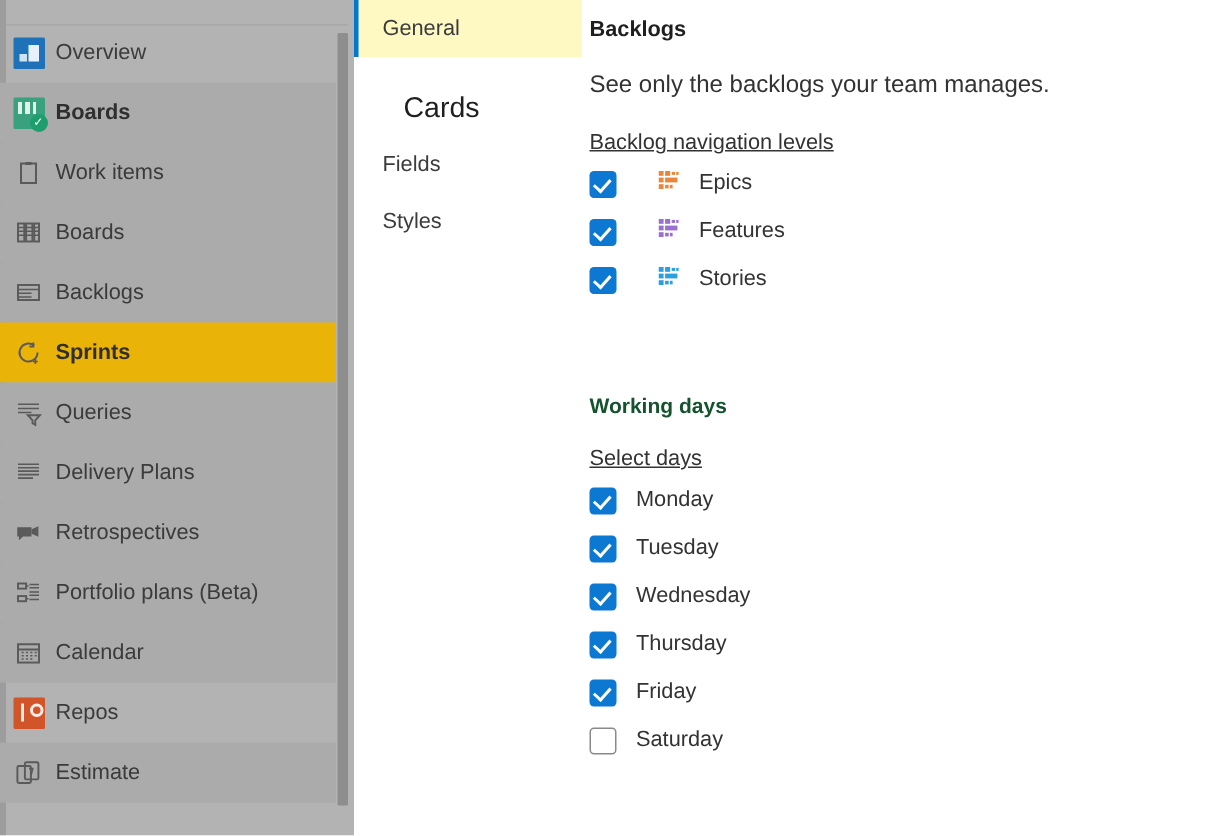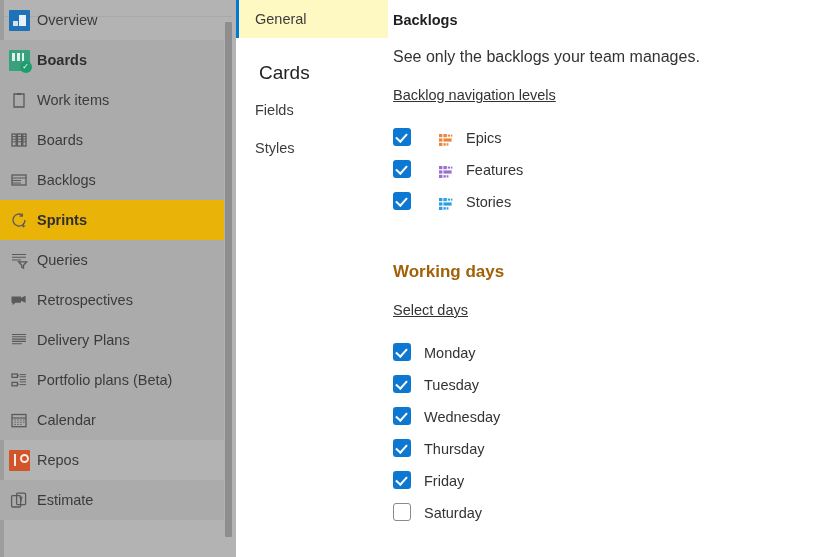--- a/index.html
+++ b/index.html
@@ -34,21 +34,21 @@
     background: #9d9d9d;
   }
   .sidebar-topline {
     position: absolute;
     left: 4px; top: 16px;
     width: 228px; height: 1px;
     background: #a8a8a8;
   }
   .nav-list {
     position: absolute;
-    top: 0; left: 0;
+    top: 15px; left: 0;
     width: 236px;
   }
   .nav-item {
     position: relative;
     display: flex;
     align-items: center;
     height: 40px;
     padding-left: 5px;
     width: 224px;
     color: #3b3b3b;
@@ -158,21 +158,21 @@
     background: #fef9c3;
   }
   .subnav-item.active::before {
     content: "";
     position: absolute;
     left: 0; top: 0;
     width: 3px; height: 38px;
     background: #0078d4;
   }
   .subnav-heading {
-    padding-left: 23px;
+    padding-left: 33px;
     font-size: 19px;
     color: #1f1f1f;
     margin-top: 19px;
     margin-bottom: 2px;
     height: 32px;
     display: flex;
     align-items: center;
     white-space: nowrap;
   }
 
@@ -199,21 +199,21 @@
   }
   .sec-sublabel {
     font-size: 14.5px;
     color: #333333;
     margin-bottom: 11px;
     white-space: nowrap;
     text-decoration: underline;
   }
   .opt-row {
     display: flex;
-    align-items: flex-end;
+    align-items: flex-start;
     height: 32px;
   }
   .cbox {
     width: 18px; height: 18px;
     flex: 0 0 18px;
     border-radius: 3px;
     position: relative;
     display: block;
   }
   .cbox.on { background: #0d78d1; }
@@ -234,23 +234,23 @@
     display: block;
   }
   .opt-label {
     font-size: 14.5px;
     color: #333333;
     margin-left: 13px;
     white-space: nowrap;
   }
   .spacer-lg { height: 52px; }
   .ws-title {
-    font-size: 17px;
+    font-size: 14px;
     font-weight: bold;
-    color: #a16207;
+    color: #14532d;
     margin-bottom: 20px;
     white-space: nowrap;
   }
 </style>
 </head>
 <body>
 
 <div id="app">
 
   <div class="sidebar">
@@ -315,33 +315,33 @@
             <svg class="gicon" width="20" height="20" viewBox="0 0 20 20" fill="none" stroke="#5a5a5a" stroke-width="1.3">
               <path d="M3 4.5h14M3 7.3h14M3 10h9" stroke-width="1.1"></path>
               <path d="M9.6 11.8h8l-3.1 3.4v3l-1.8-1v-2z"></path>
             </svg>
           </span>
           <span class="nav-label">Queries</span>
         </div>
         <div class="nav-item group-hl">
           <span class="nav-icon">
             <svg class="gicon" width="20" height="20" viewBox="0 0 20 20" fill="none" stroke="#5a5a5a" stroke-width="1.3">
+              <path d="M3 4.5h14M3 6.8h14M3 9.1h14M3 11.4h14M3 13.7h10" stroke-width="1.1"></path>
+            </svg>
+          </span>
+          <span class="nav-label">Delivery Plans</span>
+        </div>
+        <div class="nav-item group-hl">
+          <span class="nav-icon">
+            <svg class="gicon" width="20" height="20" viewBox="0 0 20 20" fill="none" stroke="#5a5a5a" stroke-width="1.3">
               <path d="M2.5 6.5h9.5v6.2H6.4L3.6 15.2v-2.5H2.5z" fill="#5a5a5a" stroke="none"></path>
               <path d="M12 7.8l4.6-2v7l-4.6-2z" fill="#5a5a5a" stroke="none"></path>
             </svg>
           </span>
           <span class="nav-label">Retrospectives</span>
-        </div>
-        <div class="nav-item group-hl">
-          <span class="nav-icon">
-            <svg class="gicon" width="20" height="20" viewBox="0 0 20 20" fill="none" stroke="#5a5a5a" stroke-width="1.3">
-              <path d="M3 4.5h14M3 6.8h14M3 9.1h14M3 11.4h14M3 13.7h10" stroke-width="1.1"></path>
-            </svg>
-          </span>
-          <span class="nav-label">Delivery Plans</span>
         </div>
         <div class="nav-item group-hl">
           <span class="nav-icon">
             <svg class="gicon" width="20" height="20" viewBox="0 0 20 20" fill="none" stroke="#5a5a5a" stroke-width="1.3">
               <rect x="3" y="4" width="5.4" height="3.4"></rect>
               <rect x="3" y="12.4" width="5.4" height="3.4"></rect>
               <path d="M10.6 4.6h6.4M10.6 6.8h6.4M10.6 9.6h6.4M10.6 11.9h6.4M10.6 14.6h6.4" stroke-width="1"></path>
               <path d="M8.4 5.7h1.6M8.4 14.1h1.6" stroke-width="1"></path>
             </svg>
           </span>

